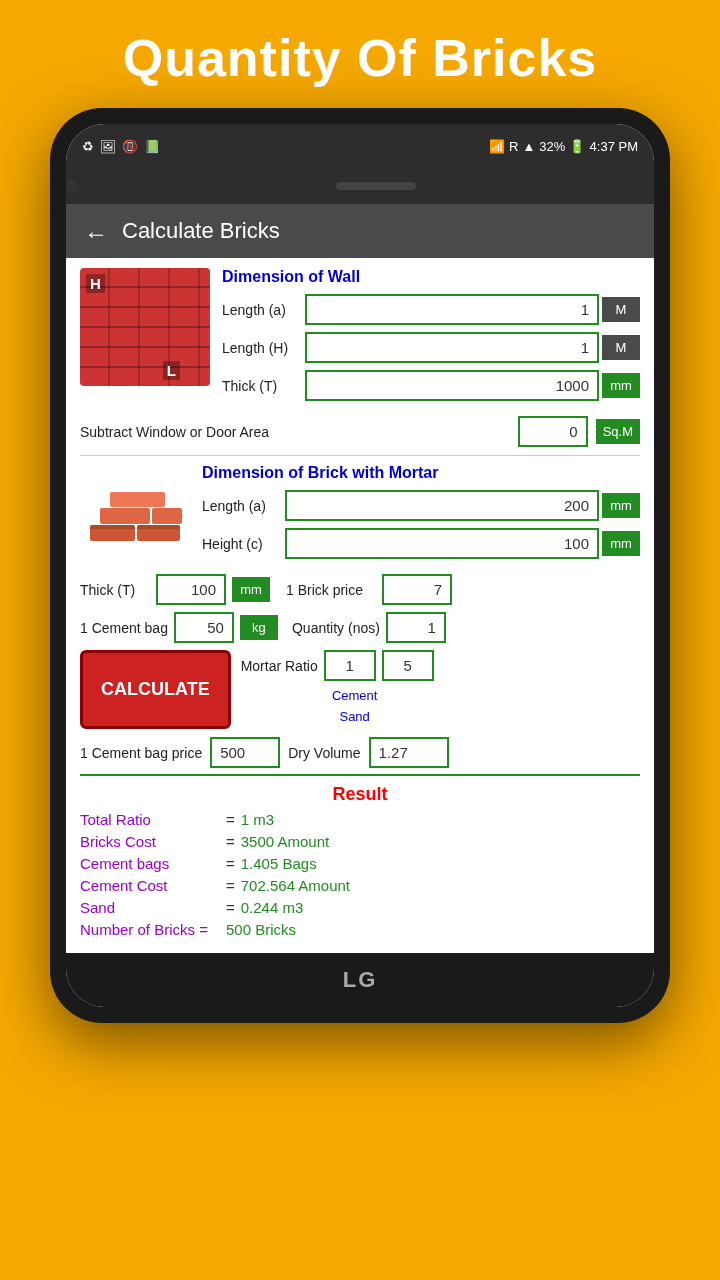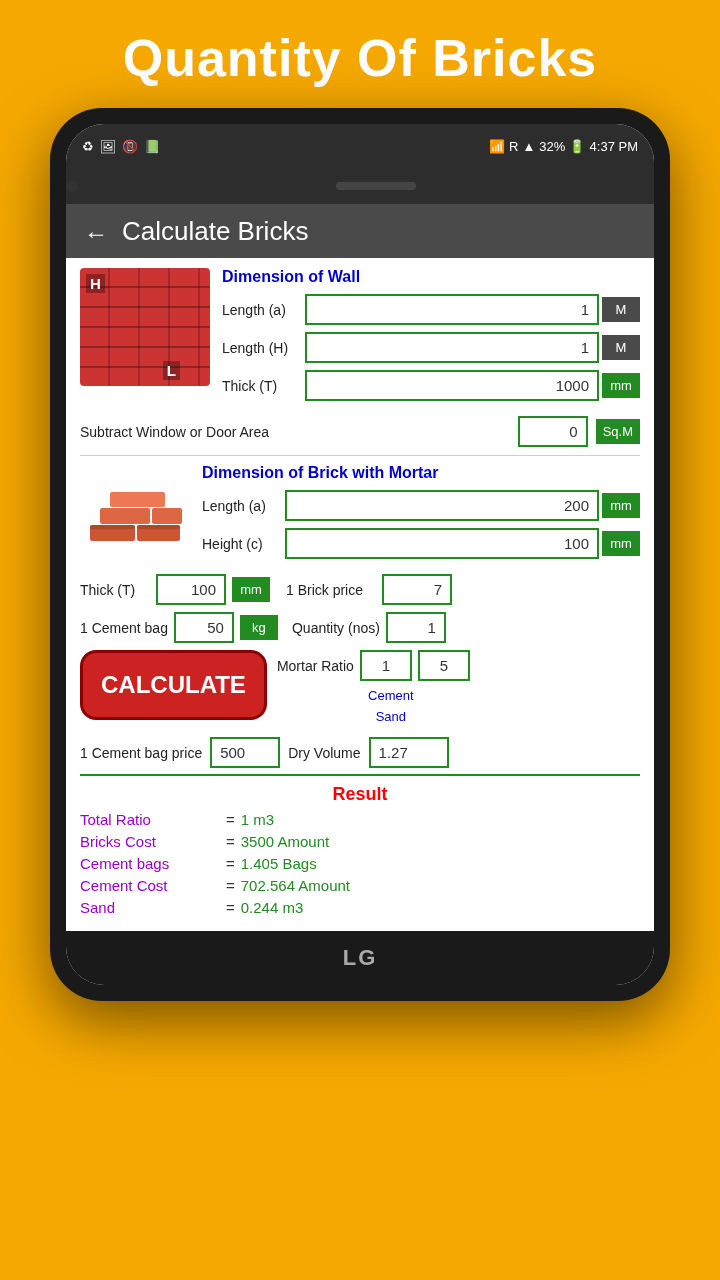--- a/index.html
+++ b/index.html
@@ -95,21 +95,21 @@
       gap: 14px;
     }
 
     .back-arrow {
       color: white;
       font-size: 24px;
     }
 
     .toolbar-title {
       color: white;
-      font-size: 26px;
+      font-size: 22px;
       font-weight: 500;
     }
 
     .app-content {
       background: white;
       padding: 10px 14px;
     }
 
     .section-header {
       color: #0000CC;
@@ -270,25 +270,25 @@
       display: flex;
       align-items: center;
       gap: 6px;
       margin-bottom: 7px;
     }
 
     .calculate-btn {
       background: #cc2222;
       border: 3px solid #8B0000;
       color: white;
-      font-size: 24px;
+      font-size: 18px;
       font-weight: bold;
-      padding: 18px 18px;
+      padding: 26px 18px;
       cursor: pointer;
-      border-radius: 16px;
+      border-radius: 6px;
       min-width: 120px;
     }
 
     .mortar-ratio-label {
       font-size: 14px;
       color: #222;
     }
 
     .ratio-input {
       width: 52px;
@@ -576,20 +576,24 @@
           <span class="result-eq">=</span>
           <span class="result-val">702.564 Amount</span>
         </div>
 
         <div class="result-row">
           <span class="result-key">Sand</span>
           <span class="result-eq">=</span>
           <span class="result-val">0.244 m3</span>
         </div>
 
+        <div class="result-row">
+          <span class="result-key">Number of Bricks =</span>
+          <span class="result-val" style="margin-left:6px;">500 Bricks</span>
+        </div>
       </div>
 
     </div>
 
     <div class="bottom-bar">
       <span class="lg-logo">LG</span>
     </div>
 
   </div>
 </div>

